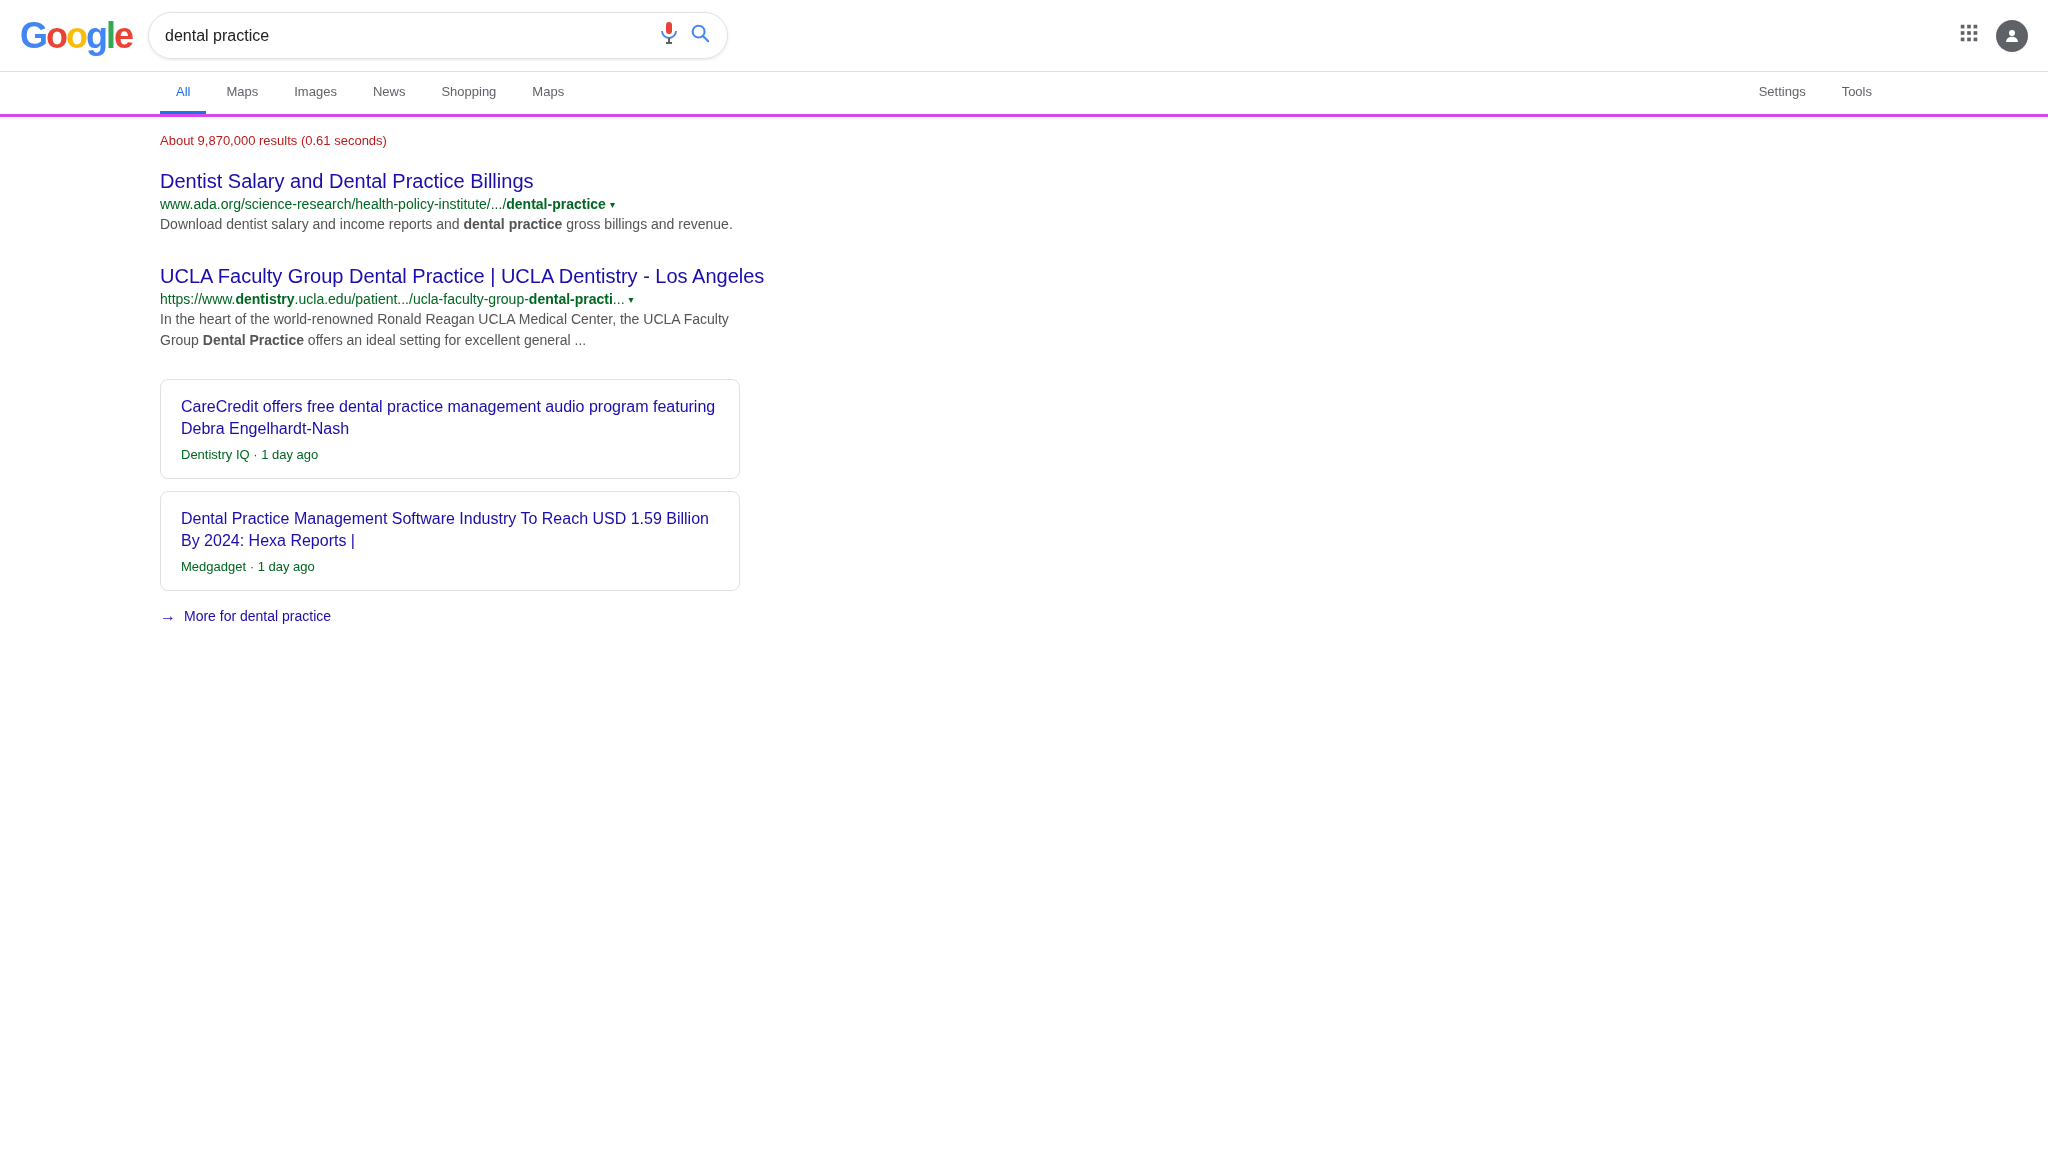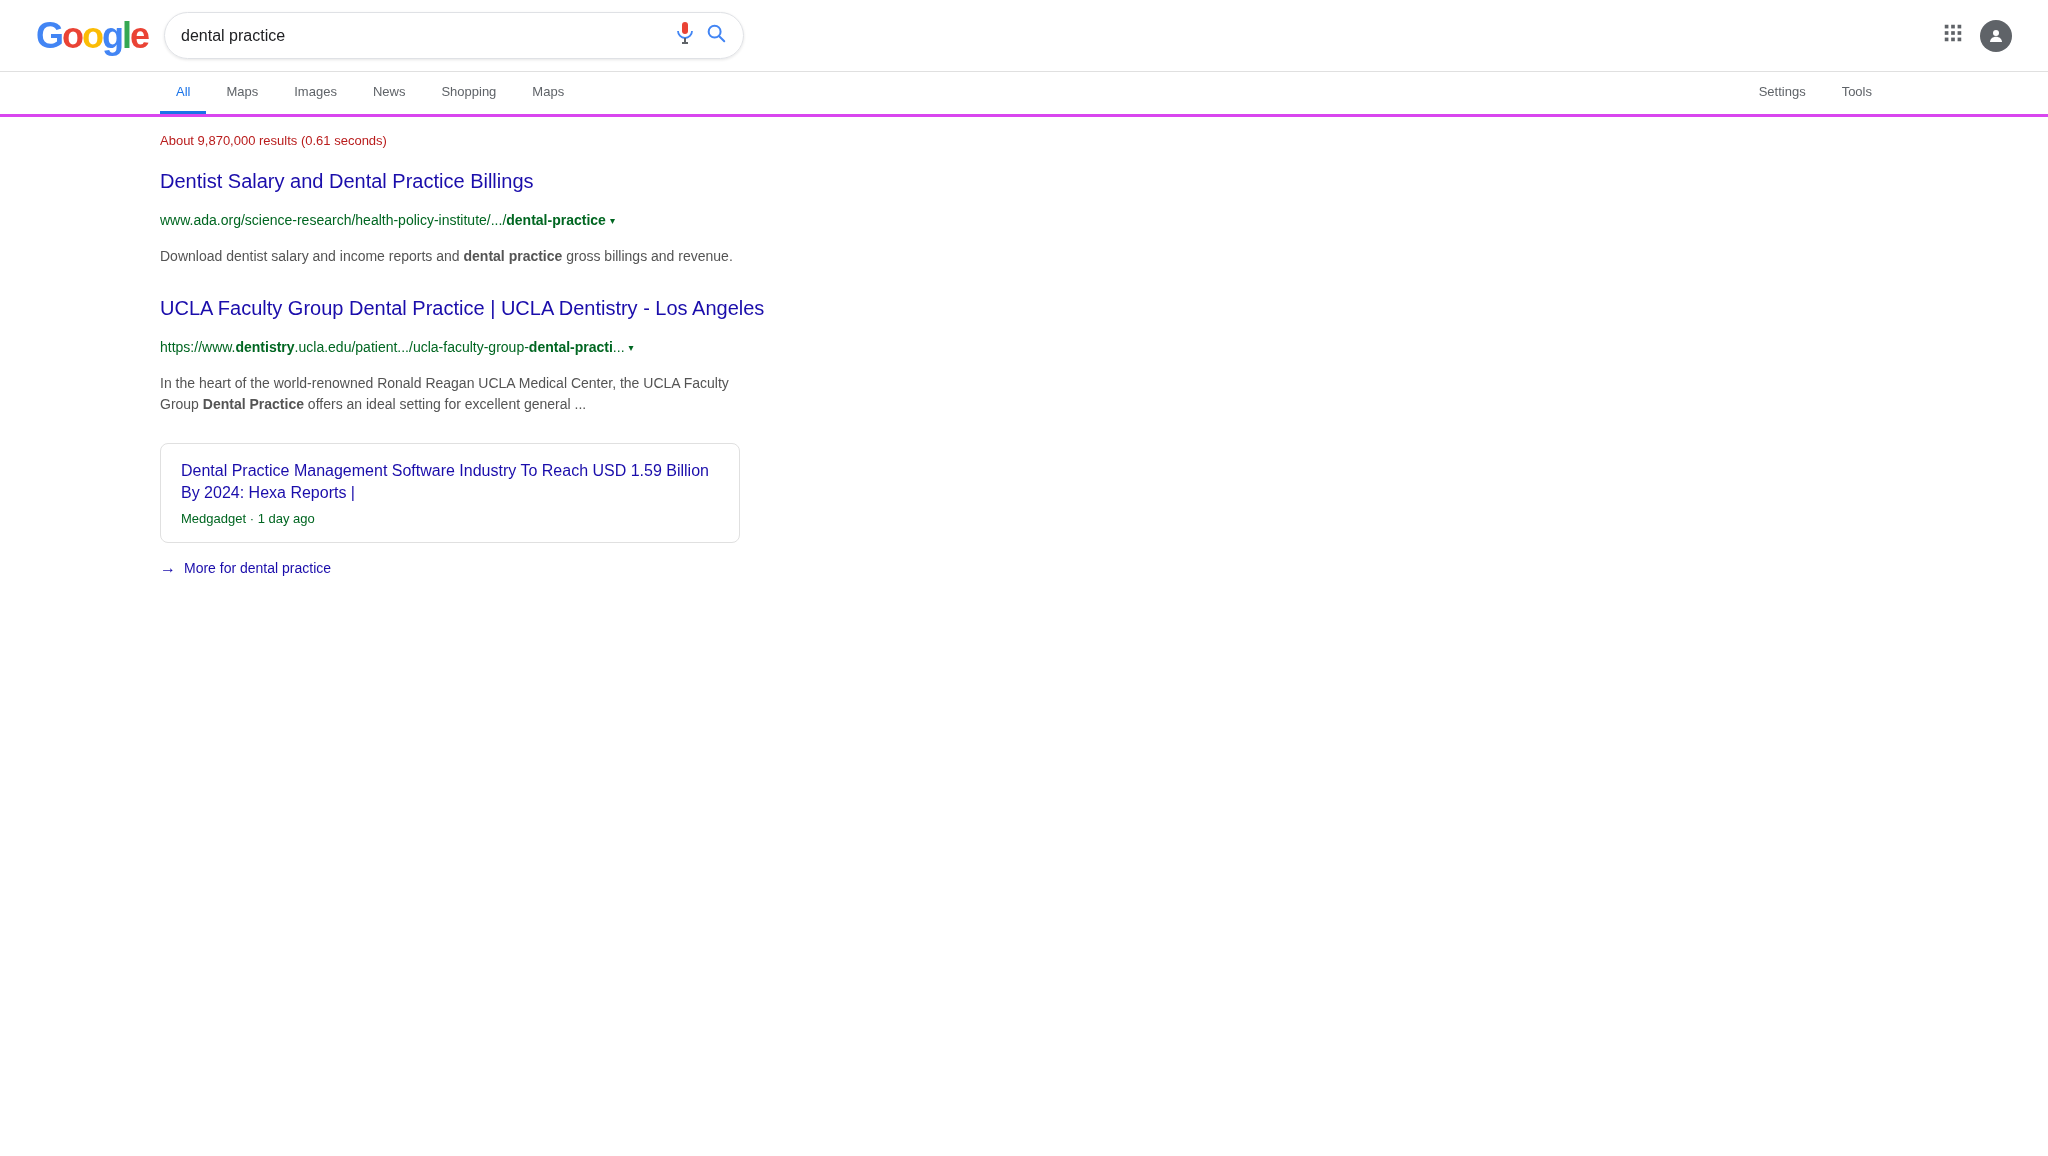--- a/index.html
+++ b/index.html
@@ -6,21 +6,21 @@
     body {
       font-family: Arial, sans-serif;
       background: #fff;
       color: #202124;
       font-size: 14px;
     }
     
     .header {
       display: flex;
       align-items: center;
-      padding: 12px 36px;
+      padding: 12px 20px;
       background: #fff;
       border-bottom: 1px solid #e0e0e0;
       gap: 16px;
     }
     .google-logo {
       font-size: 36px;
       font-weight: bold;
       letter-spacing: -2px;
       white-space: nowrap;
       flex-shrink: 0;
@@ -123,21 +123,21 @@
       font-size: 20px;
       color: #1a0dab;
       font-weight: normal;
       cursor: pointer;
       line-height: 1.3;
     }
     .result-url-line {
       display: flex;
       align-items: center;
       gap: 4px;
-      margin: 18px 0;
+      margin: 2px 0;
     }
     .result-url {
       font-size: 14px;
       color: #006621;
     }
     .result-url strong { color: #006621; }
     .dropdown-arrow {
       color: #006621;
       font-size: 10px;
       cursor: pointer;
@@ -271,20 +271,28 @@
         https://www.<strong>dentistry</strong>.ucla.edu/patient.../ucla-faculty-group-<strong>dental-practi</strong>...
       </span>
       <span class="dropdown-arrow">▾</span>
     </div>
     <div class="result-desc">
       In the heart of the world-renowned Ronald Reagan UCLA Medical Center, the UCLA Faculty Group <strong>Dental Practice</strong> offers an ideal setting for excellent general ...
     </div>
   </div>
 
 
+  <div class="story-card">
+    <div class="story-title">CareCredit offers free dental practice management audio program featuring Debra Engelhardt-Nash</div>
+    <div class="story-meta">
+      <span>Dentistry IQ</span>
+      <span> · </span>
+      <span>1 day ago</span>
+    </div>
+  </div>
 
   <div class="story-card">
     <div class="story-title">Dental Practice Management Software Industry To Reach USD 1.59 Billion By 2024: Hexa Reports |</div>
     <div class="story-meta">
       <span>Medgadget</span>
       <span> · </span>
       <span>1 day ago</span>
     </div>
   </div>
 

